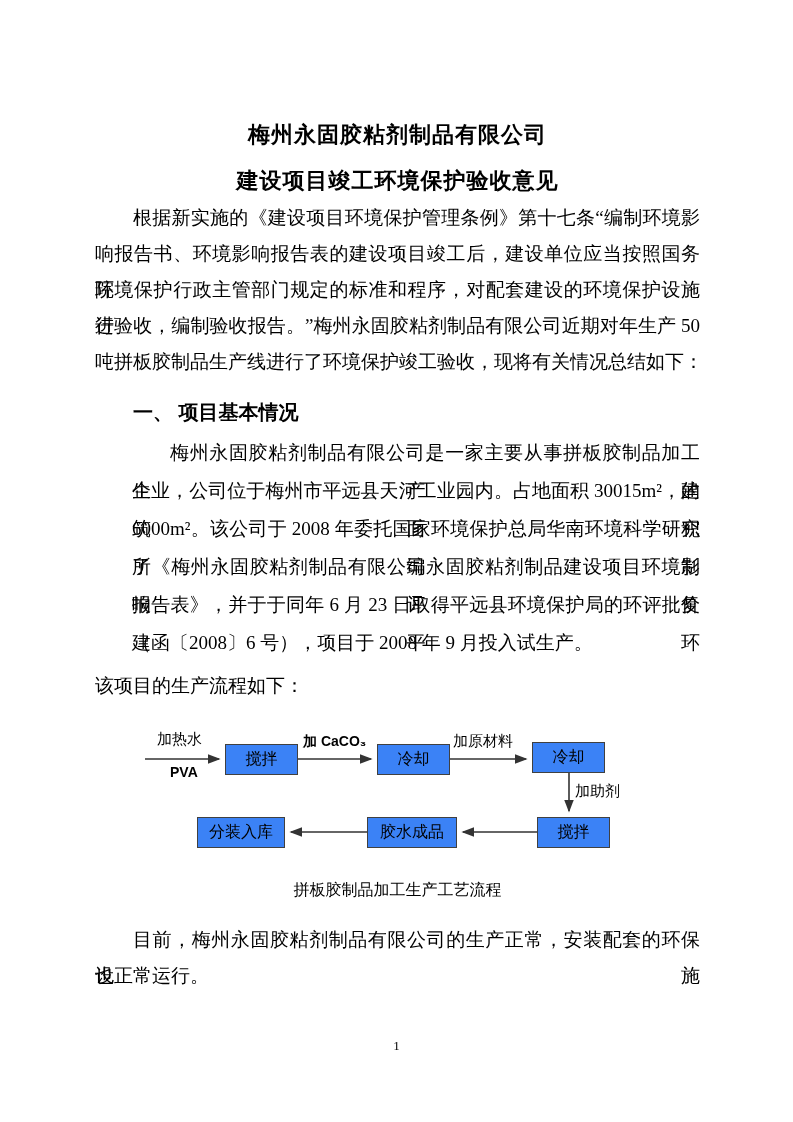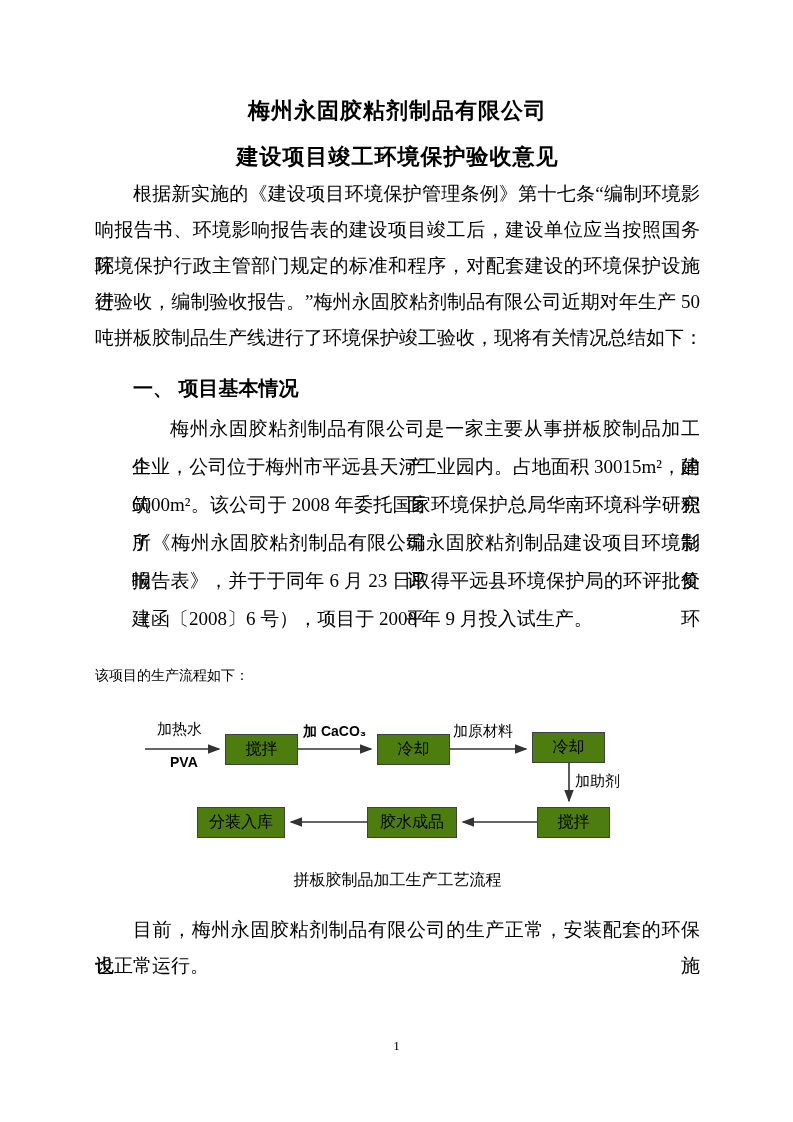--- a/index.html
+++ b/index.html
@@ -7,21 +7,21 @@
     position:relative;
     width:793px; height:1122px;
     background:#ffffff;
     color:#000;
     font-family:"Liberation Serif","DejaVu Serif",serif;
     overflow:hidden;
   }
   .content {
     position:absolute; left:95px; top:0;
     width:605px;
-    padding-top:96px;
+    padding-top:120px;
   }
   .doc-title {
     font-family:"Liberation Sans","DejaVu Sans",sans-serif;
     font-weight:bold;
     font-size:22px; line-height:30px;
     text-align:center;
     letter-spacing:1px;
   }
   .doc-title.second { margin-top:16px; }
 
@@ -33,34 +33,34 @@
 
   .p1 { margin-top:4px; }
   .heading {
     margin-top:18px;
     font-family:"Liberation Sans","DejaVu Sans",sans-serif;
     font-weight:bold;
     font-size:20px; line-height:28px;
     text-indent:38px;
   }
   .p2 { margin-top:8px; }
-  .p3line { margin-top:20px; font-size:14px; line-height:36px; }
+  .p3line { margin-top:6px; font-size:19px; line-height:36px; }
 
   .flowchart {
     position:relative;
     margin-top:22px;
     width:605px; height:132px;
     font-size:16px;
   }
   .flowchart svg { position:absolute; left:0; top:0; }
   .fl { stroke:#333; stroke-width:1.6; }
   .fc-box {
     position:absolute;
     border:1.6px solid #404040;
-    background:#4d7c0f;
+    background:#3b82f6;
     box-sizing:border-box;
     display:flex; align-items:center; justify-content:center;
     font-size:16px;
   }
   .fc-label { position:absolute; font-size:15px; white-space:nowrap; }
   .fc-latin {
     font-family:"Liberation Sans","DejaVu Sans",sans-serif;
     font-weight:600; font-size:14px;
   }
   .caption { margin-top:22px; text-align:center; font-size:16px; line-height:20px; }

